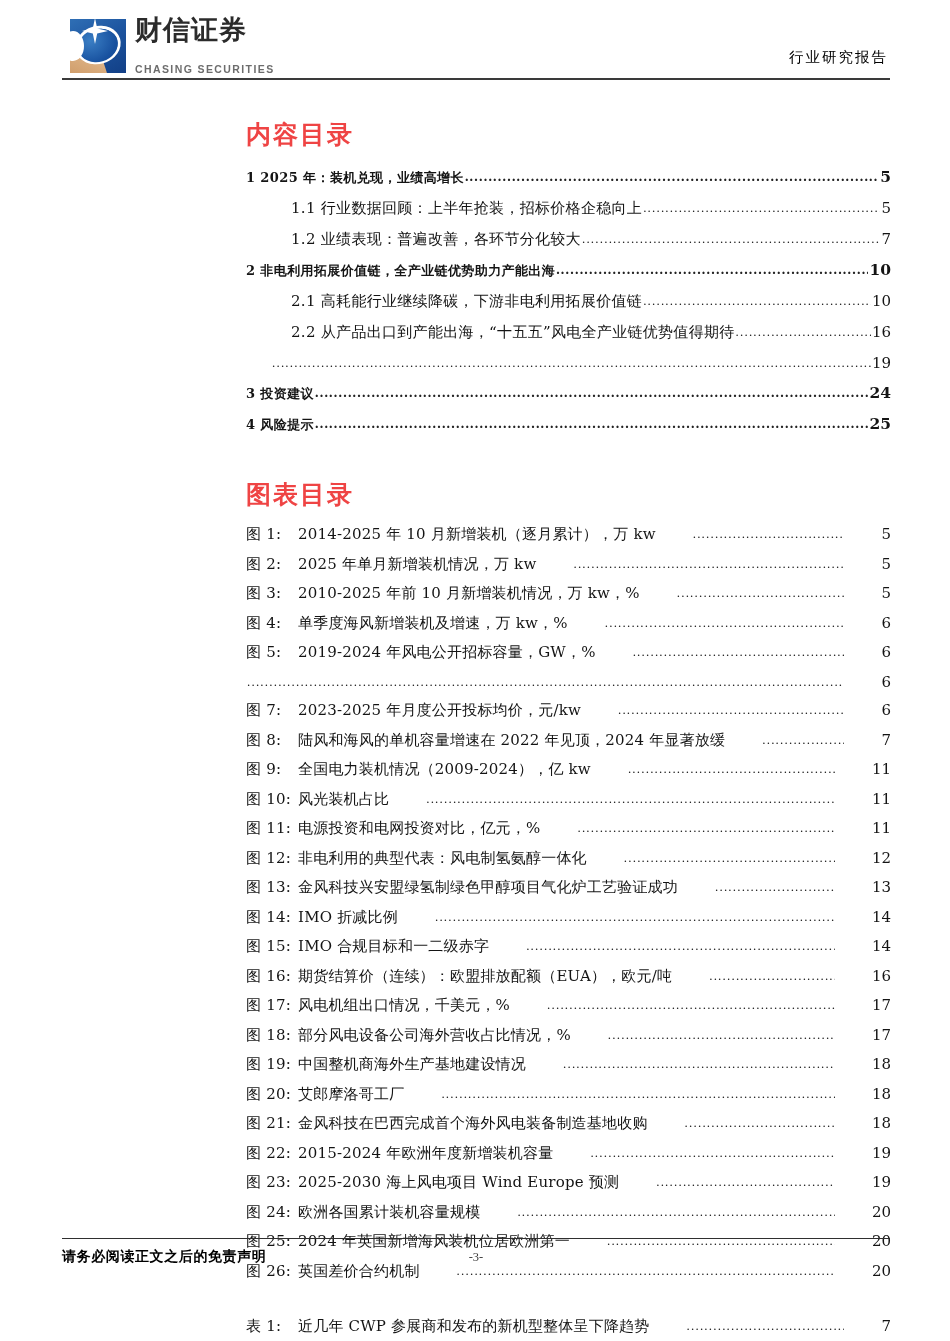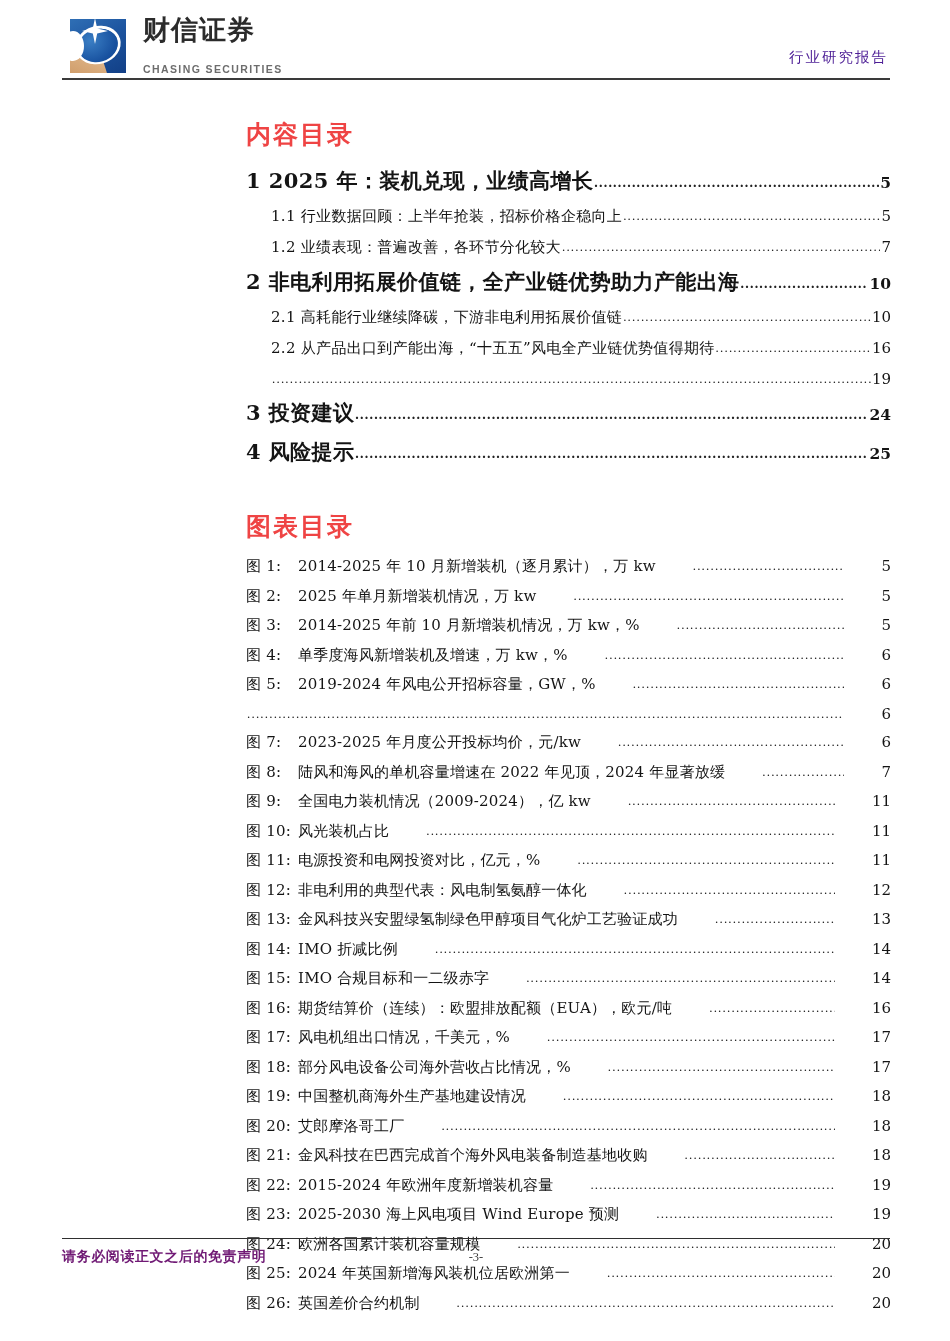--- a/index.html
+++ b/index.html
@@ -23,21 +23,21 @@
     top: 14px;
     width: 828px;
     height: 64px;
   }
   .logo-wrap {
     position: absolute;
     left: 8px;
     top: 2px;
     display: flex;
     align-items: center;
-    gap: 17px;
+    gap: 9px;
   }
   .logo-mark {
     width: 56px;
     height: 54px;
     position: relative;
     overflow: hidden;
     background: linear-gradient(150deg, #2f6fb5 0%, #1d55a0 45%, #123f86 100%);
   }
   .logo-mark .tan {
     position: absolute;
@@ -104,21 +104,21 @@
     letter-spacing: 1.4px;
     display: block;
     margin-top: 21px;
   }
   .header-right {
     position: absolute;
     right: 2px;
     top: 34px;
     font-family: "DejaVu Serif", "Liberation Serif", serif;
     font-size: 14.5px;
-    color: #4c1d95;
+    color: #000000;
     letter-spacing: 2px;
   }
   .header-rule {
     position: absolute;
     left: 62px;
     top: 78px;
     width: 828px;
     height: 0;
     border-top: 2.2px solid #3a3a3a;
   }
@@ -162,27 +162,27 @@
     top: -1px;
   }
   .toc-page {
     font-family: "DejaVu Serif", "Liberation Serif", serif;
     color: #141414;
     text-align: right;
   }
 
   
   .lvl1 { margin-top: 11px; }
-  .lvl1 .toc-label { font-size: 21px; font-weight: 700; letter-spacing: 0.4px; }
+  .lvl1 .toc-label { font-size: 13px; font-weight: 700; letter-spacing: 0.4px; }
   .lvl1 .toc-page  { font-size: 15.5px; font-weight: 700; }
   .lvl1 .toc-dots  { font-size: 14px; font-weight: 700; }
 
   
   .lvl2 { margin-top: 12px; padding-left: 25px; }
-  .lvl2 .toc-label { font-size: 15px; letter-spacing: 0.3px; }
+  .lvl2 .toc-label { font-size: 15px; letter-spacing: 0.3px; margin-left: 20px; }
   .lvl2 .toc-page  { font-size: 15px; }
   .lvl2 .toc-dots  { font-size: 13px; }
 
   
   .figures { margin-top: 6px; }
   .fig-row { margin-top: 10.5px; gap: 36px; }
   .fig-row .toc-label { font-size: 15px; letter-spacing: 0.2px; }
   .fig-row .toc-page  { font-size: 15px; }
   .fig-row .toc-dots  { font-size: 13px; }
   .fig-num { display: inline-block; min-width: 52px; }
@@ -206,21 +206,21 @@
     width: 828px;
     height: 26px;
   }
   .footer-note {
     position: absolute;
     left: 0;
     top: 3px;
     font-family: "DejaVu Serif", "Liberation Serif", serif;
     font-size: 14px;
     font-weight: 700;
-    color: #701a75;
+    color: #000000;
     letter-spacing: 0.6px;
   }
   .footer-page {
     position: absolute;
     left: 50%;
     transform: translateX(-50%);
     top: 5px;
     font-family: "Liberation Serif", serif;
     font-size: 12.5px;
     color: #3a3a3a;
@@ -309,21 +309,21 @@
         <span class="toc-label"><span class="fig-num">图 1:</span><span>2014-2025 年 10 月新增装机（逐月累计），万 kw</span></span>
         <span class="toc-dots">................................................................................................................................................................</span>
         <span class="toc-page">5</span>
       </div>
       <div class="toc-row fig-row">
         <span class="toc-label"><span class="fig-num">图 2:</span><span>2025 年单月新增装机情况，万 kw</span></span>
         <span class="toc-dots">................................................................................................................................................................</span>
         <span class="toc-page">5</span>
       </div>
       <div class="toc-row fig-row">
-        <span class="toc-label"><span class="fig-num">图 3:</span><span>2014-2025 年前 10 月新增装机情况，万 kw，%</span></span>
+        <span class="toc-label"><span class="fig-num">图 3:</span><span>2010-2025 年前 10 月新增装机情况，万 kw，%</span></span>
         <span class="toc-dots">................................................................................................................................................................</span>
         <span class="toc-page">5</span>
       </div>
       <div class="toc-row fig-row">
         <span class="toc-label"><span class="fig-num">图 4:</span><span>单季度海风新增装机及增速，万 kw，%</span></span>
         <span class="toc-dots">................................................................................................................................................................</span>
         <span class="toc-page">6</span>
       </div>
       <div class="toc-row fig-row">
         <span class="toc-label"><span class="fig-num">图 5:</span><span>2019-2024 年风电公开招标容量，GW，%</span></span>

